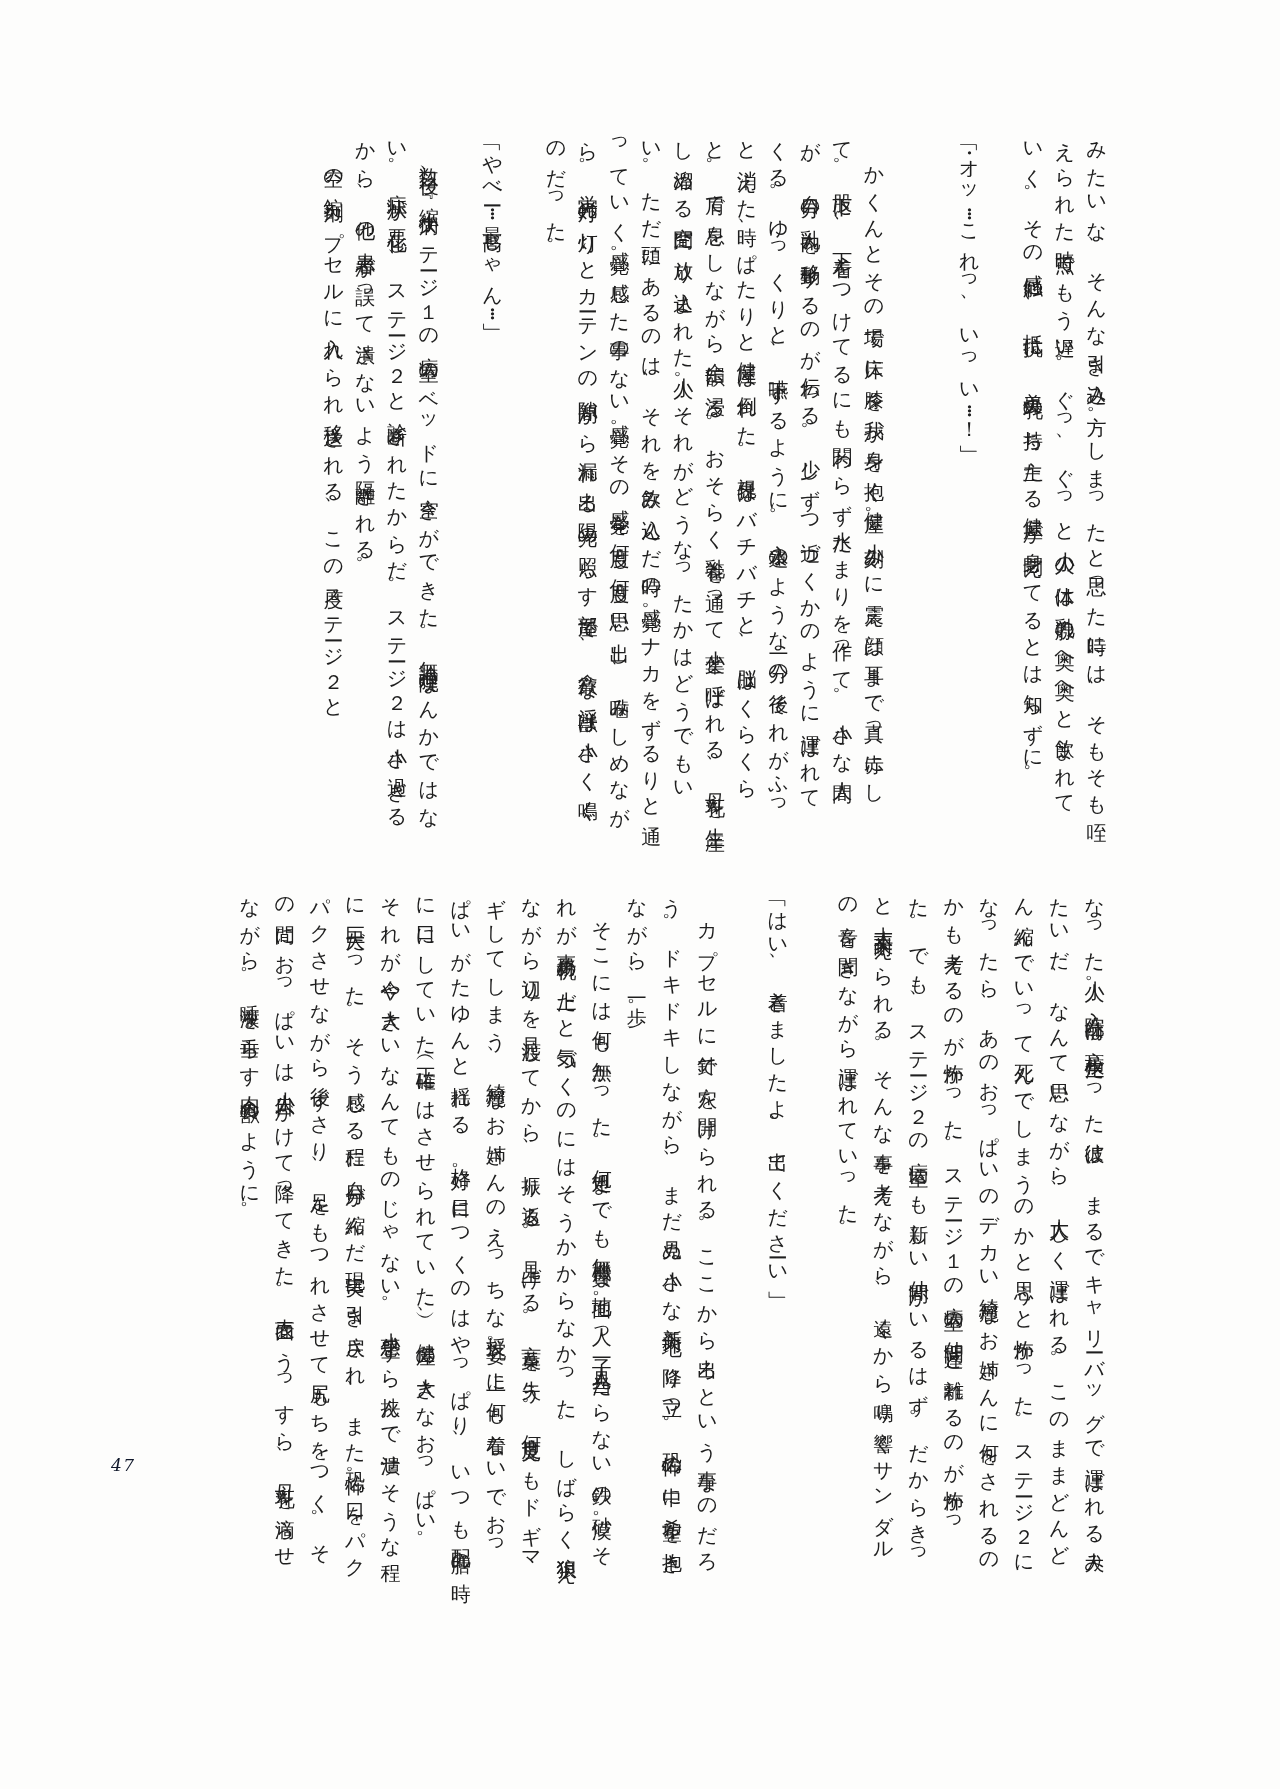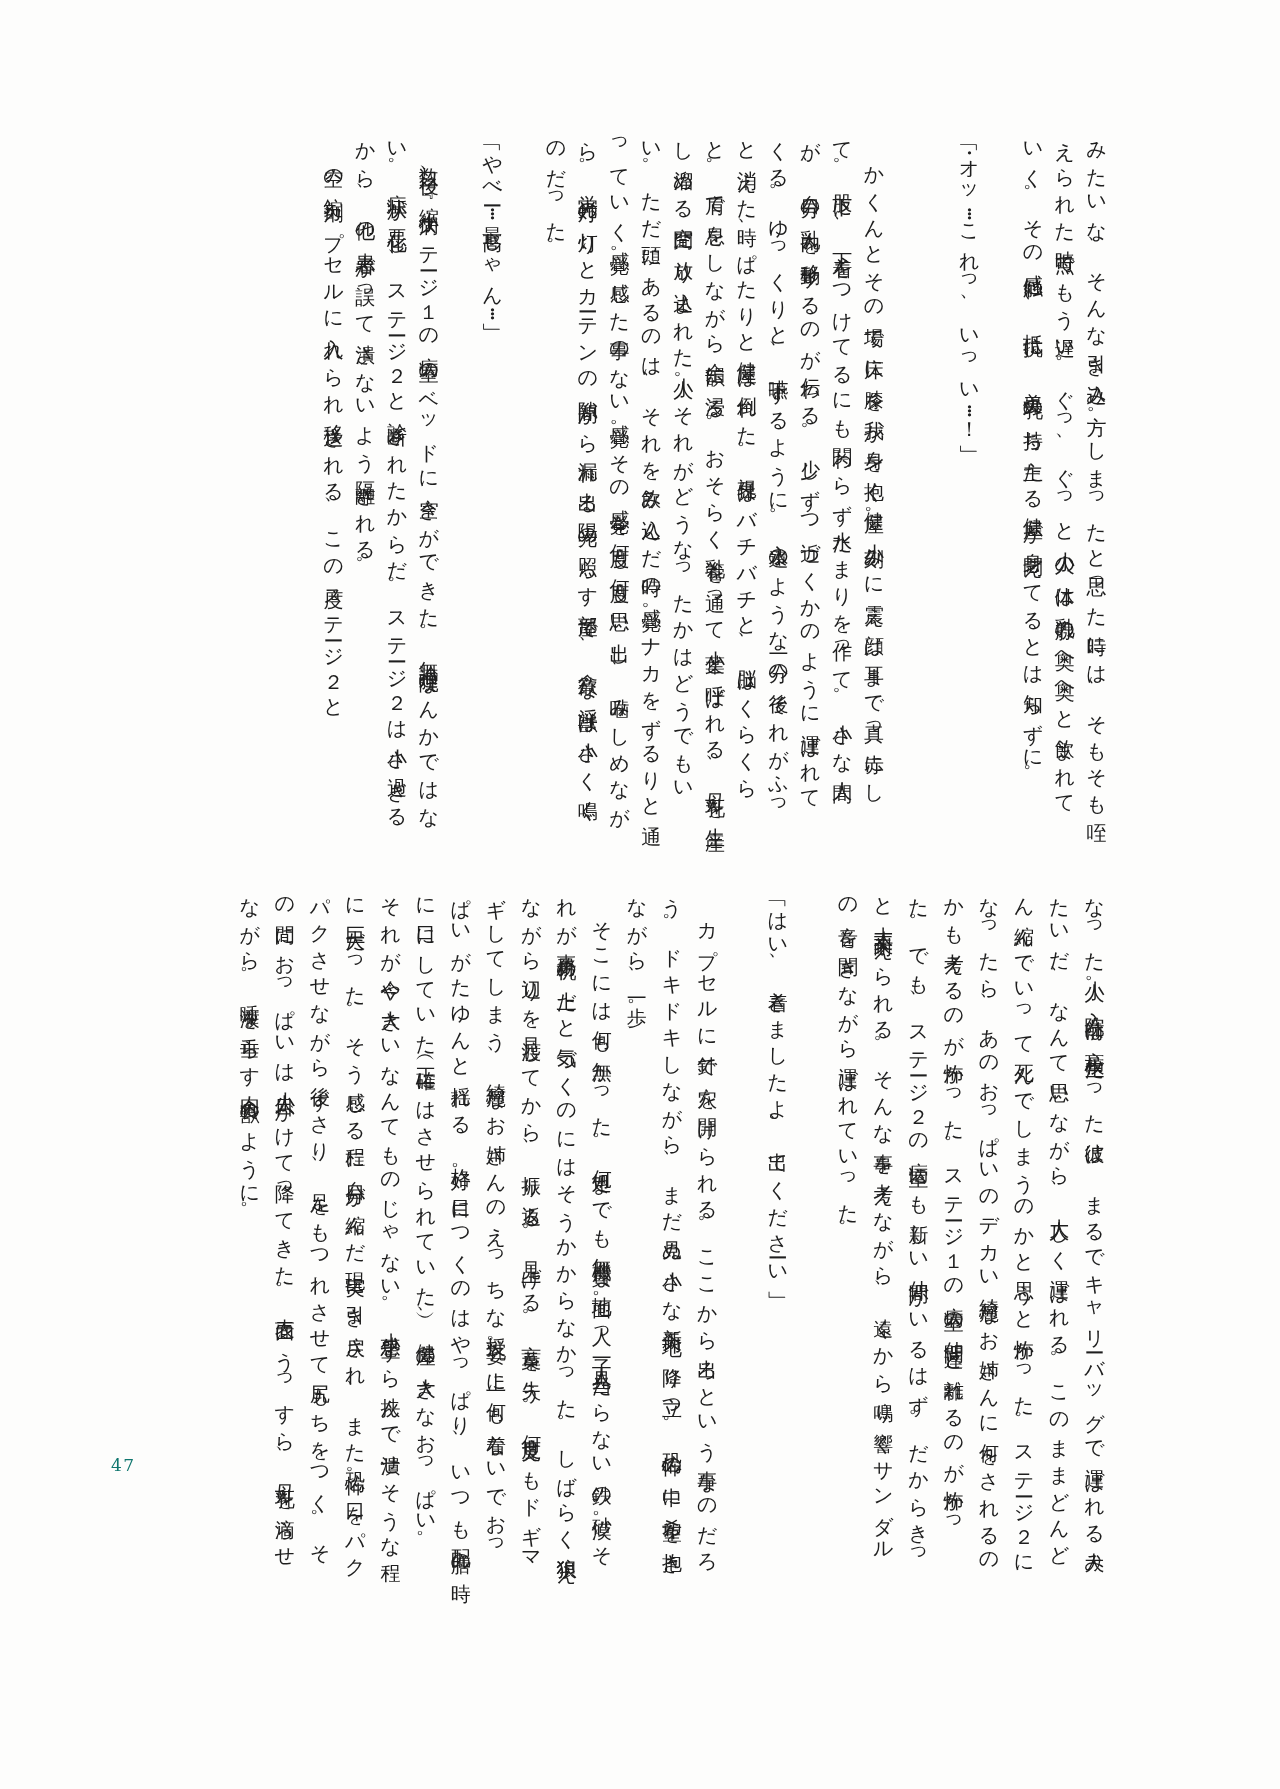--- a/index.html
+++ b/index.html
@@ -77,14 +77,14 @@
       <p class="narration">空の錠剤カプセルに入れられ移送される、この度ステージ２と</p>
     </div>
   <div class="vblock" id="block-bottom" style="color: rgb(30, 30, 30);">
       <p class="continuation">なった小人。入院前は高校生だった彼は、まるでキャリーバッグで運ばれる犬みたいだ、なんて思いながら、大人しく運ばれる。このままどんどん縮んでいって死んでしまうのかと思うと怖かった。ステージ２になったら、あのおっぱいのデカい綺麗なお姉さんに何をされるのかも考えるのが怖かった。ステージ１の病室の仲間達と離れるのが怖かった。でも、ステージ２の病室にも新しい仲間がいるはず。だからきっと大丈夫耐えられる。そんな事を考えながら、遠くから鳴り響くサンダルの音を聞きながら運ばれていった。</p>
       <p class="blank">　</p>
       <p class="dialogue">「はい、着きましたよ、出てくださーい」</p>
       <p class="blank">　</p>
       <p class="narration">カプセルに針で穴を開けられる。ここから出ろという事なのだろう。ドキドキしながら、まだ見ぬ小さな新天地へ降り立つ。恐怖の中に希望を抱きながら、一歩。</p>
       <p class="narration">そこには何も無かった。何処までも無機質な地面。人っ子一人見当たらない鉄の砂漠。それが事務机の上だと気づくのにはそうかからなかった。しばらく狼狽えながら辺りを見渡してから、振り返る。見上げる。言葉を失う。何度見てもドギマギしてしまう、綺麗なお姉さんのえっちな授乳姿。上に何も着ないでおっぱいがたゆんと揺れる　格好。目につくのはやっぱり、いつも配膳の時に口にしていた（正確にはさせられていた）、健屋の大きなおっぱい。それが今や大きいなんてものじゃない。小惑星すら挟んで潰せそうな程に巨大だった。そう感じる程に自分が縮んだ現実に引き戻され、また恐怖。口をパクパクさせながら後ずさり、足をもつれさせて尻もちをつく。その間におっぱいは小人目がけて降ってきた。表面にうっすら、母乳を滴らせながら。唾液を垂らす肉食獣のように。</p>
     </div>
-  <div class="page-number" style="color: #0f766e;">47</div>
+  <div class="page-number" style="color: #0f172a; font-style: italic;">47</div>
 </div>
 
 </body></html>

